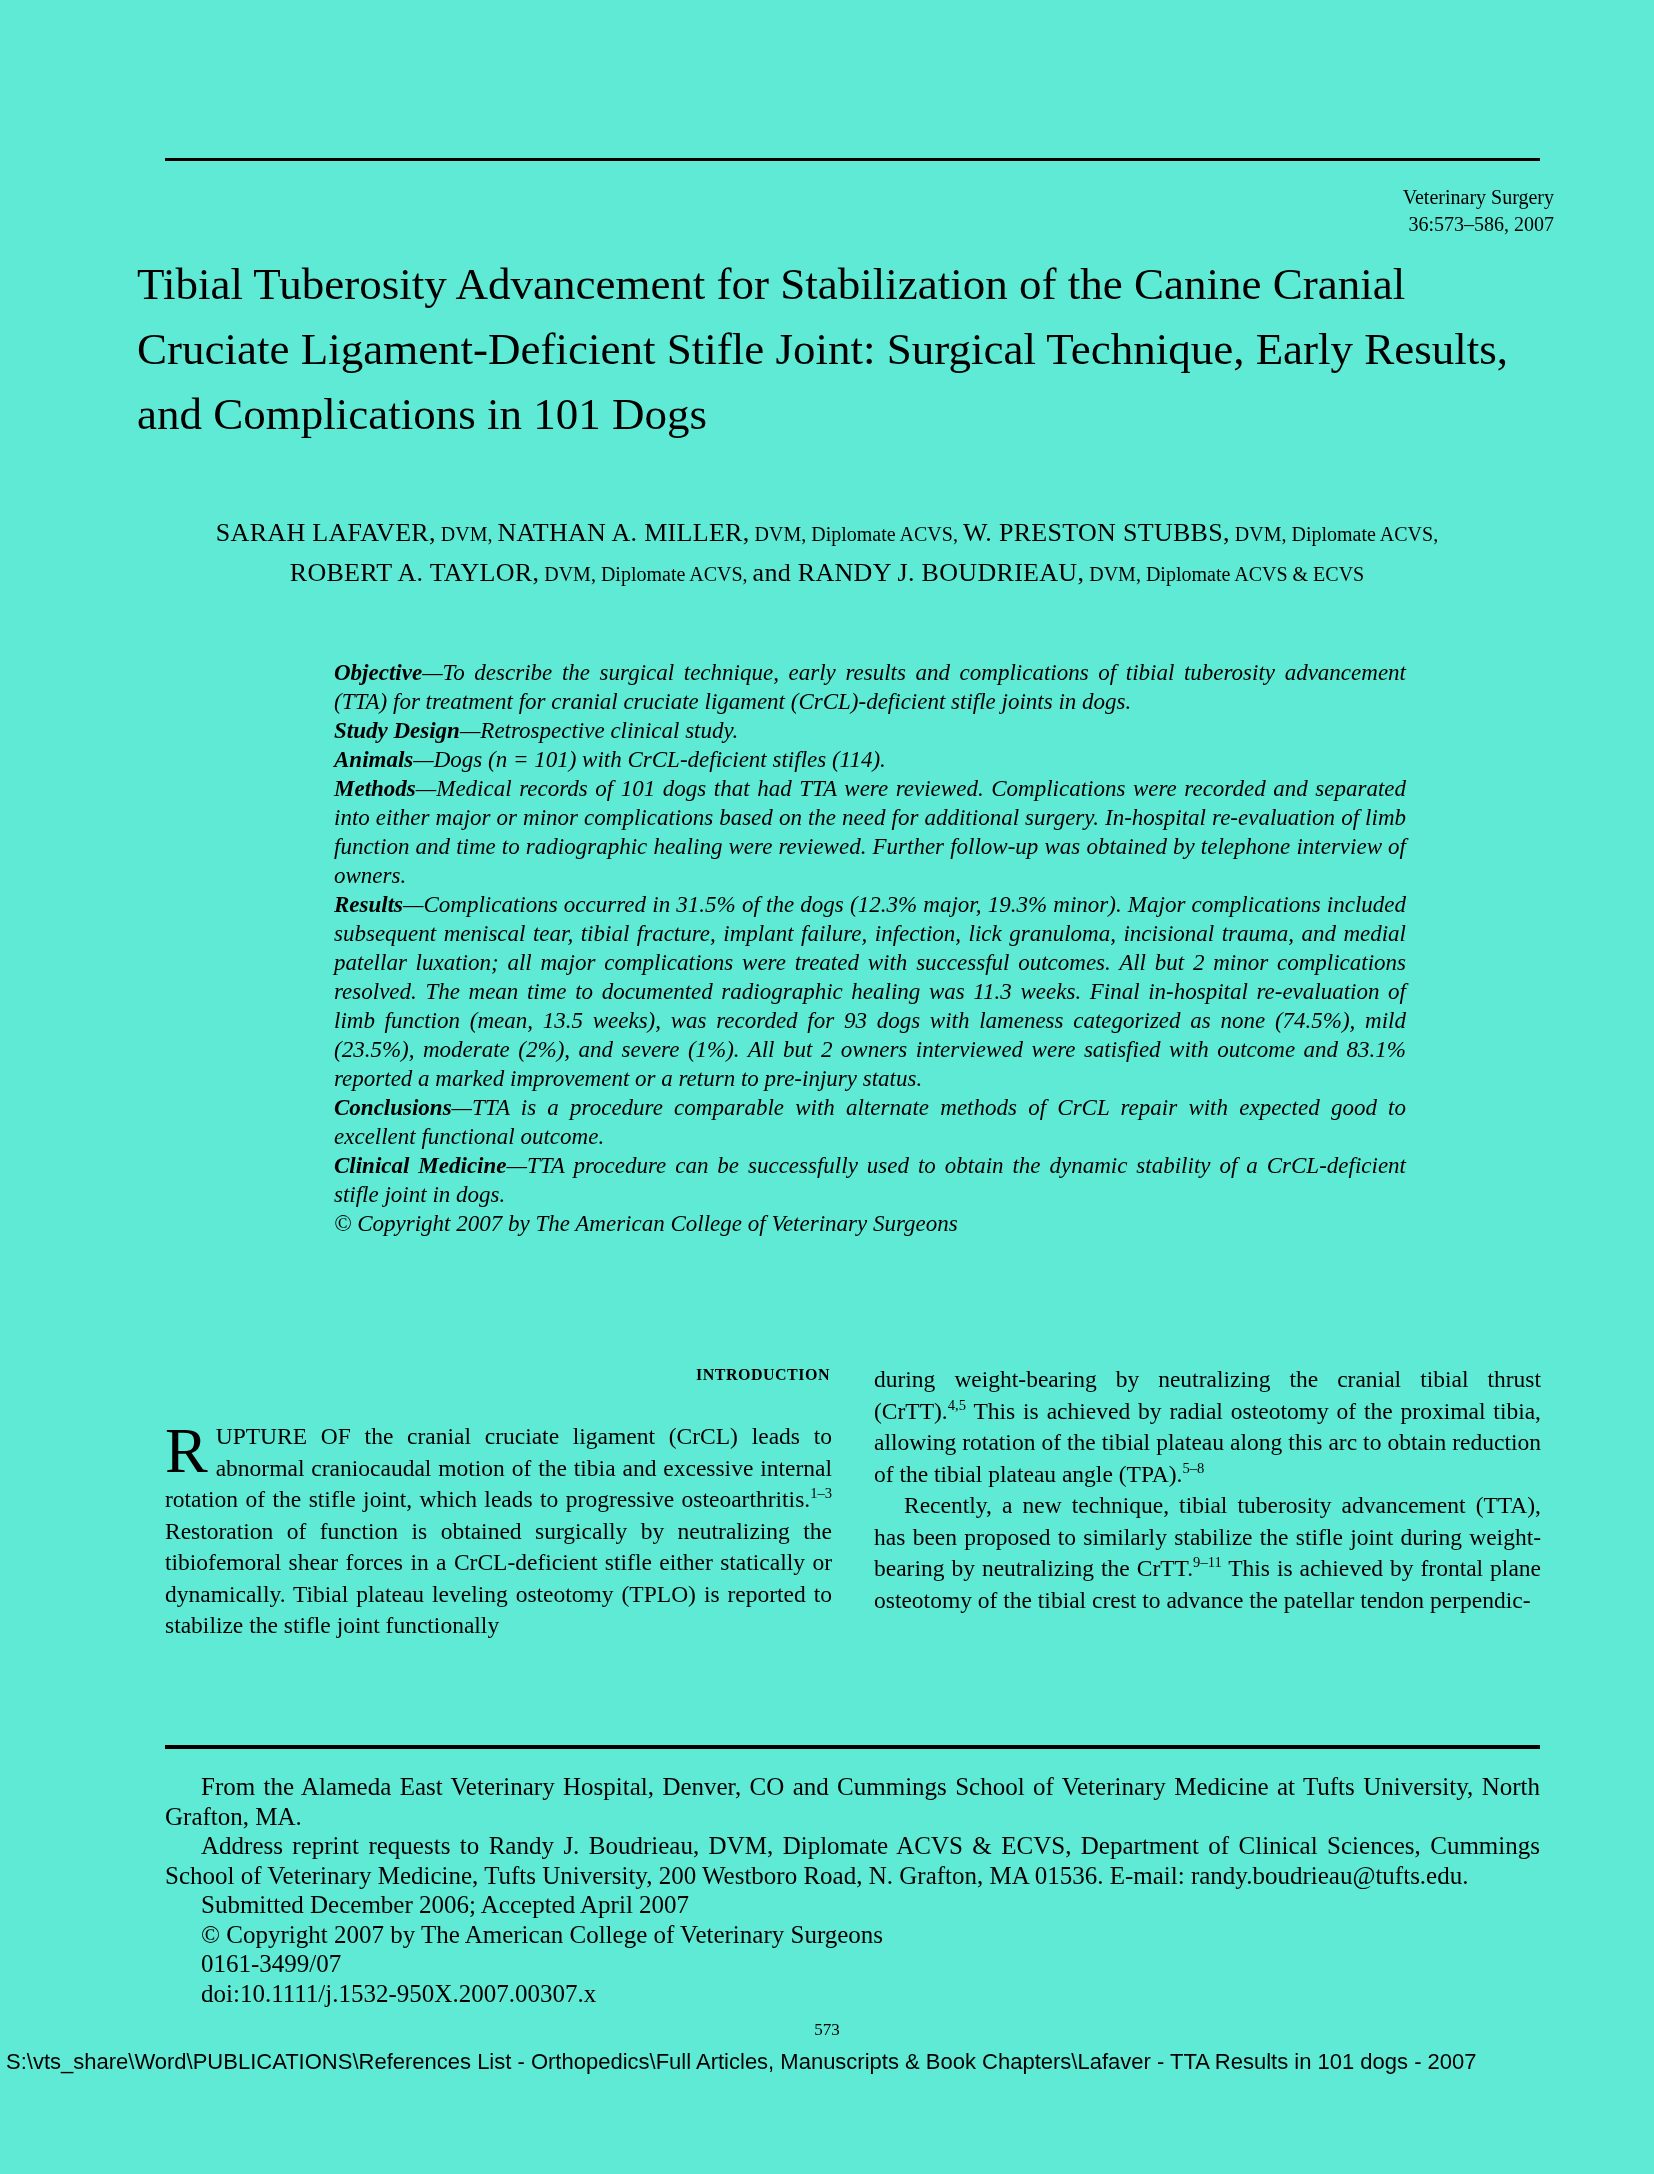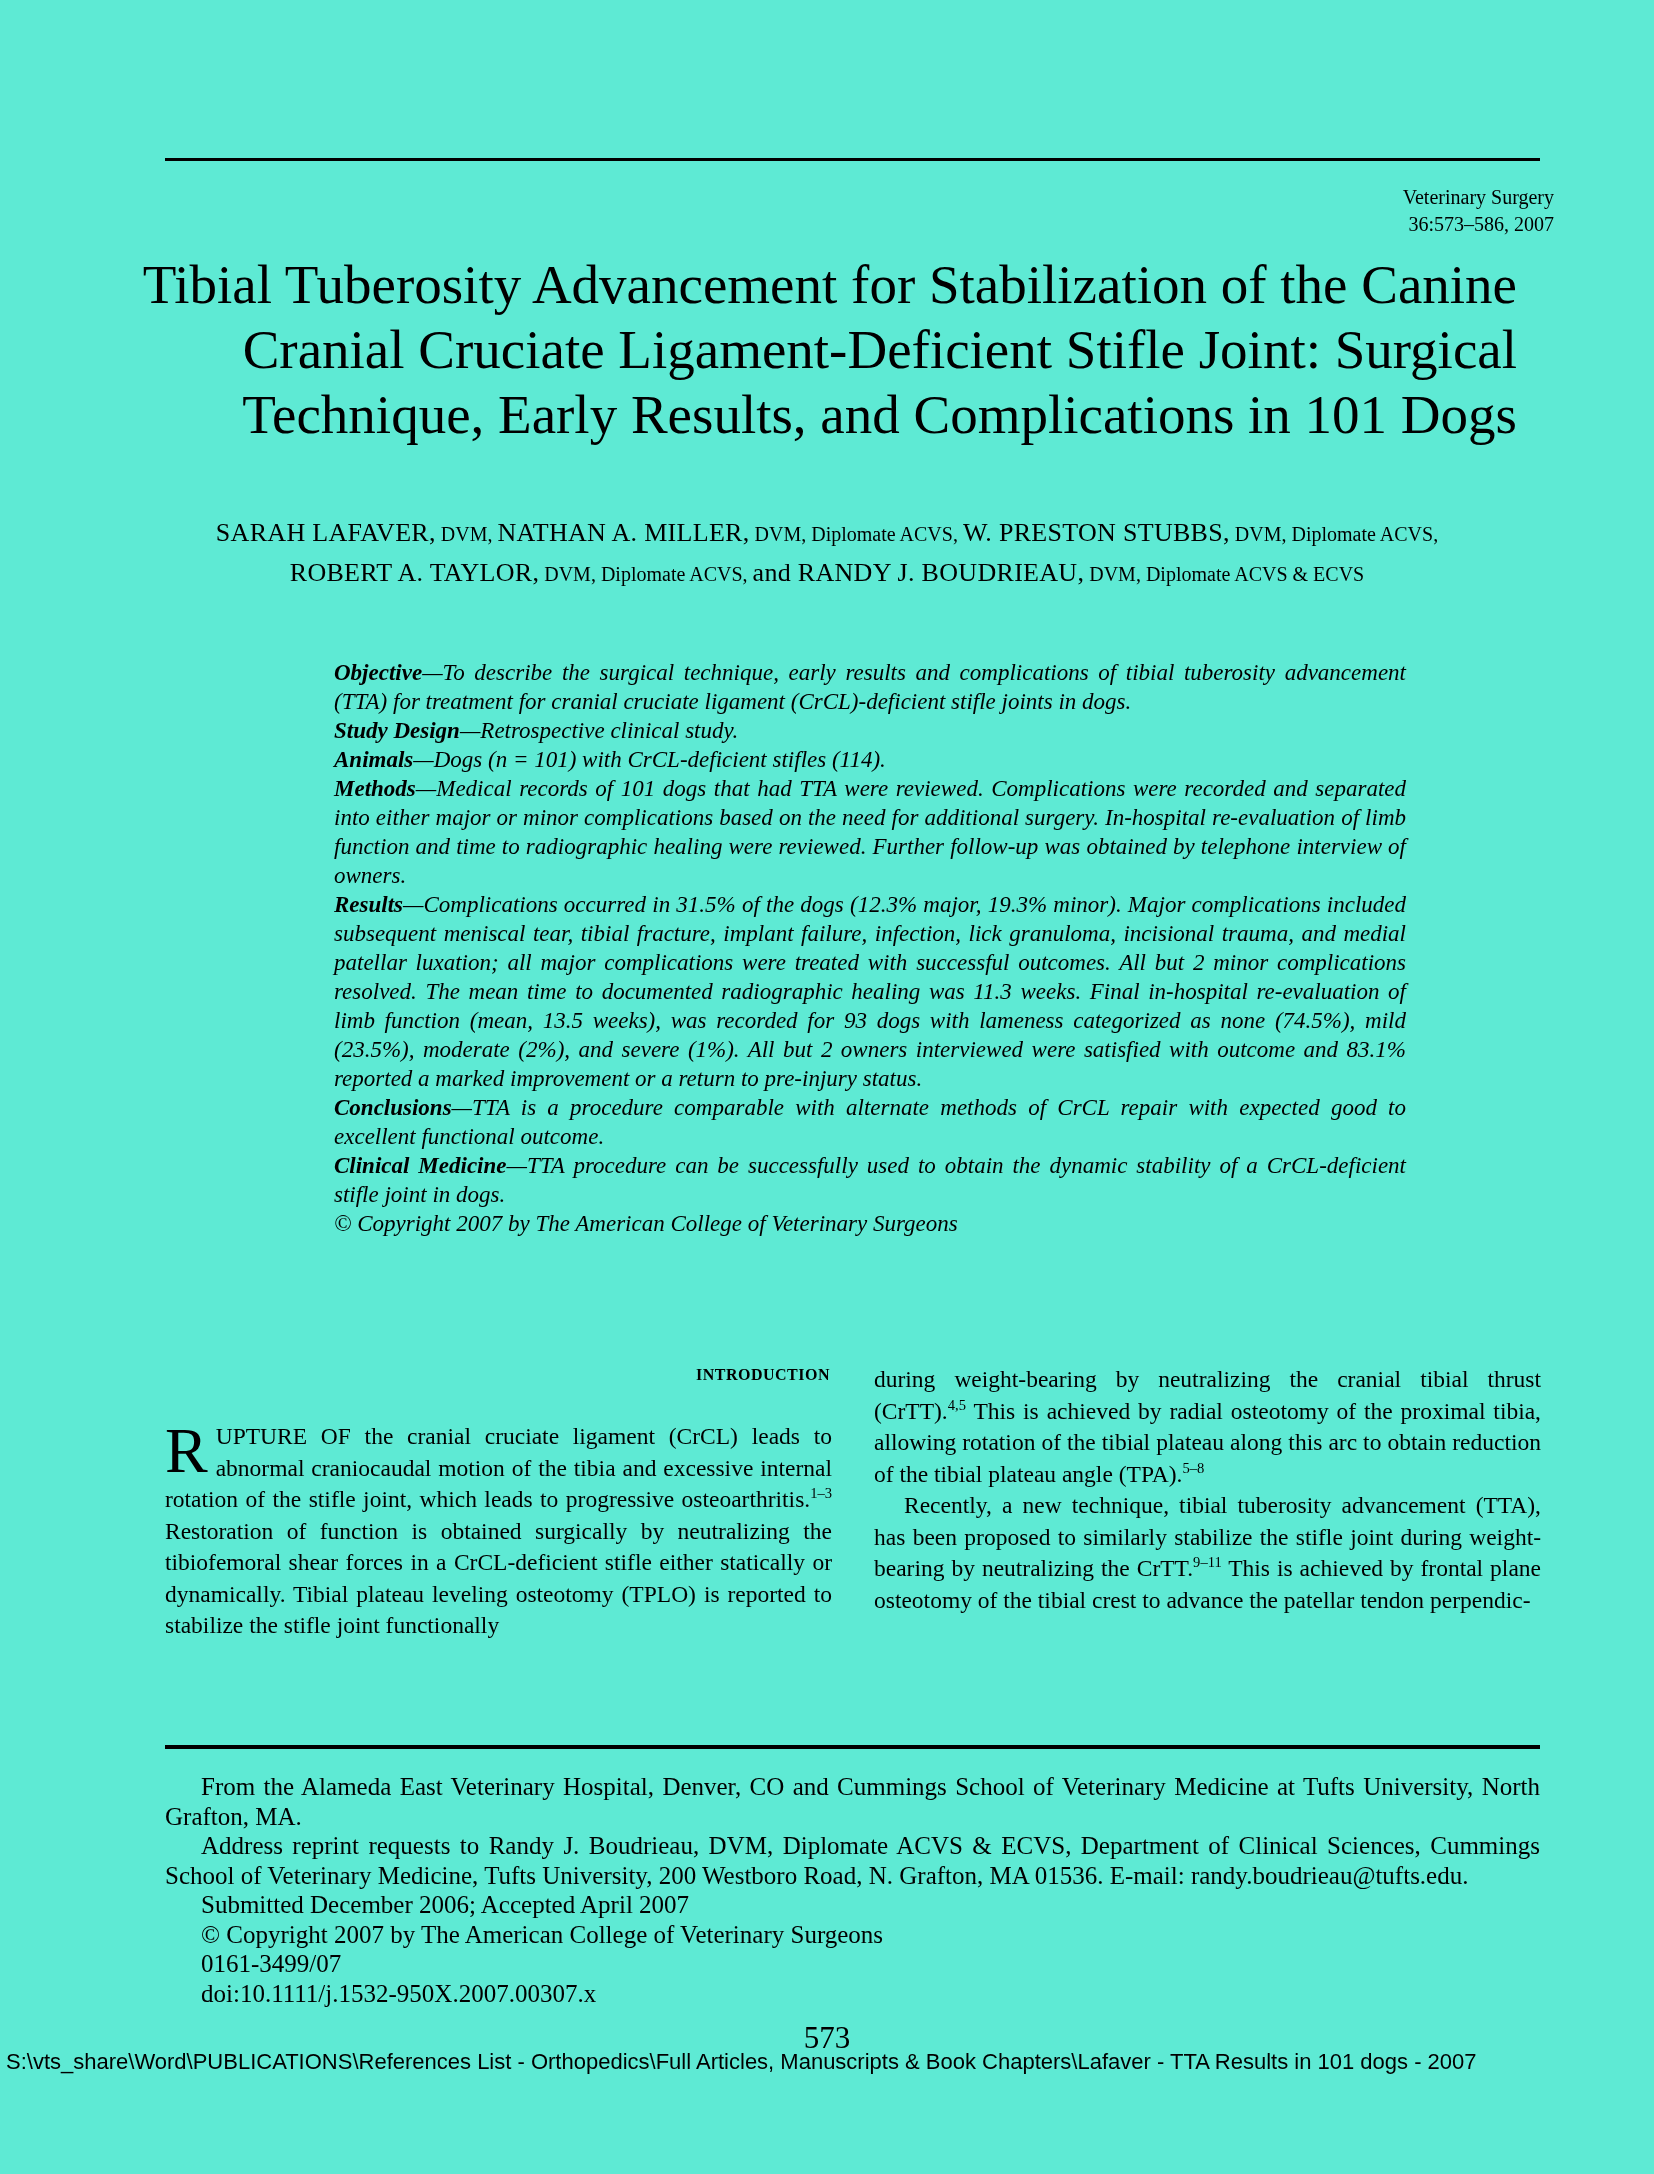--- a/index.html
+++ b/index.html
@@ -17,21 +17,21 @@
   .rule-foot { top: 1745px; height: 4px; }
 
   .journal-ref {
     position: absolute; top: 184px; right: 100px;
     text-align: right; font-size: 20px; line-height: 27px;
   }
 
   .title {
     position: absolute; top: 252px; left: 137px; width: 1380px;
     margin: 0; font-weight: normal;
-    text-align: right; font-size: 55px; line-height: 65px;
+    text-align: left; font-size: 45px; line-height: 65px;
   }
 
   .authors {
     position: absolute; top: 514px; left: 107px; width: 1440px;
     text-align: center; line-height: 37px;
   }
   .au-name { font-size: 26px; letter-spacing: 0.3px; }
   .au-cred { font-size: 20px; }
 
   .abstract {
@@ -64,21 +64,21 @@
   sup { font-size: 0.62em; line-height: 0; }
 
   .footnotes {
     position: absolute; top: 1772px; left: 165px; width: 1375px;
     font-size: 25px; line-height: 29.5px; text-align: justify;
   }
   .footnotes p { margin: 0; text-indent: 36px; }
 
   .page-number {
     position: absolute; top: 2020px; left: 0; width: 1654px;
-    text-align: center; font-size: 31px;
+    text-align: center; font-size: 17px;
   }
   .file-path {
     position: absolute; top: 2049px; left: 6px; width: 1640px;
     font-family: "Liberation Sans", "DejaVu Sans", sans-serif;
     font-size: 22px; white-space: nowrap;
   }
 </style>
 </head>
 <body>
 

